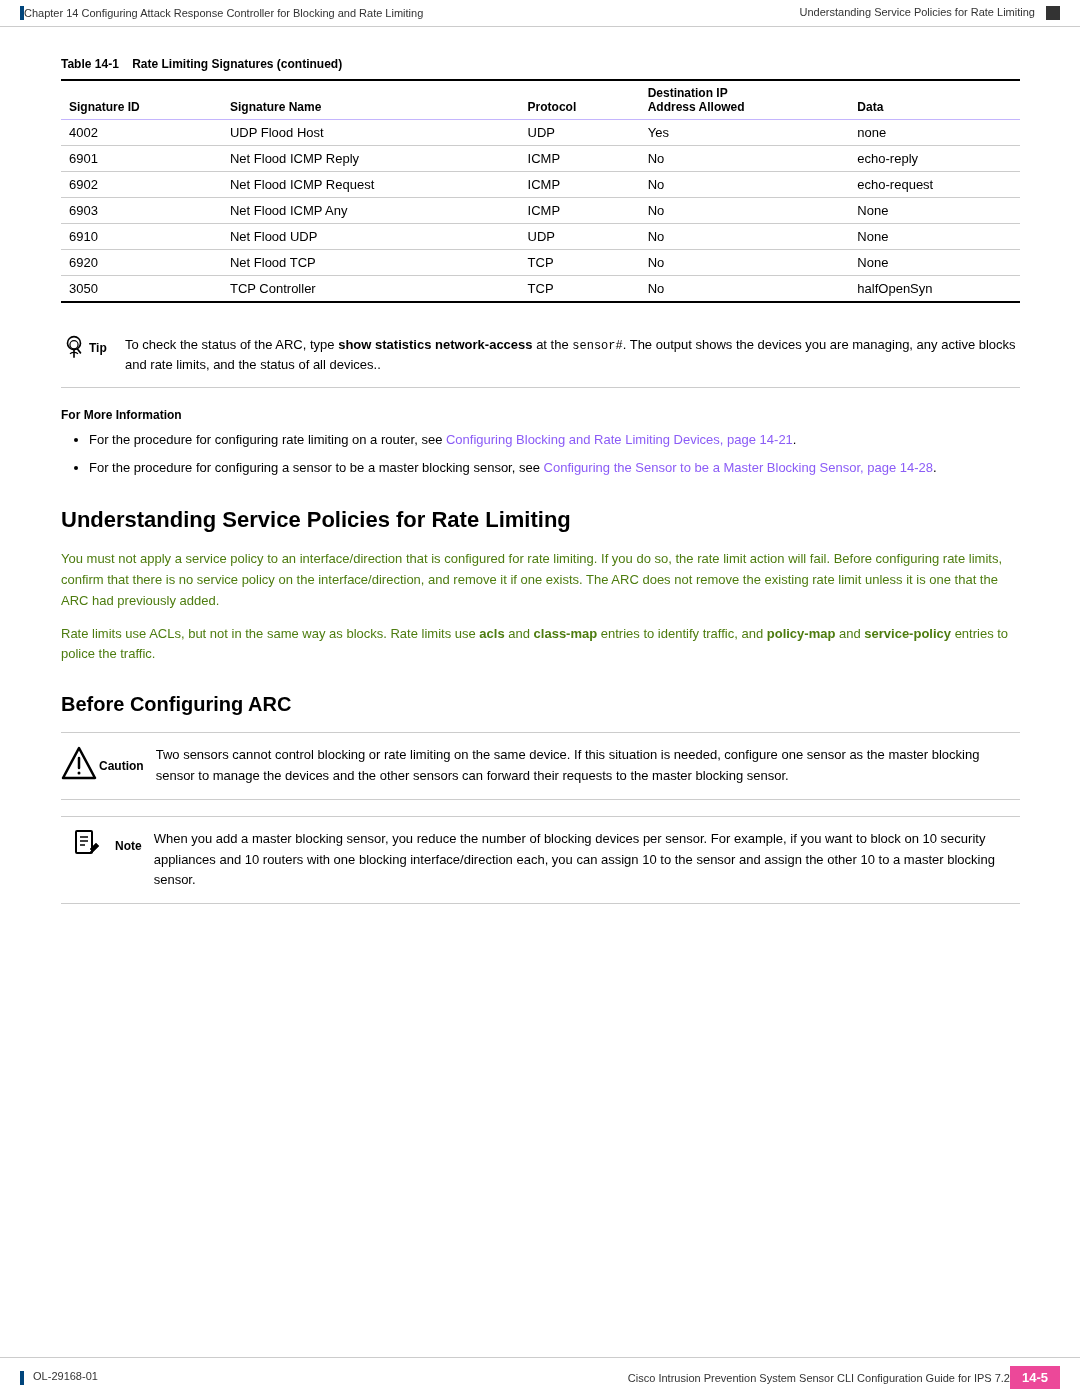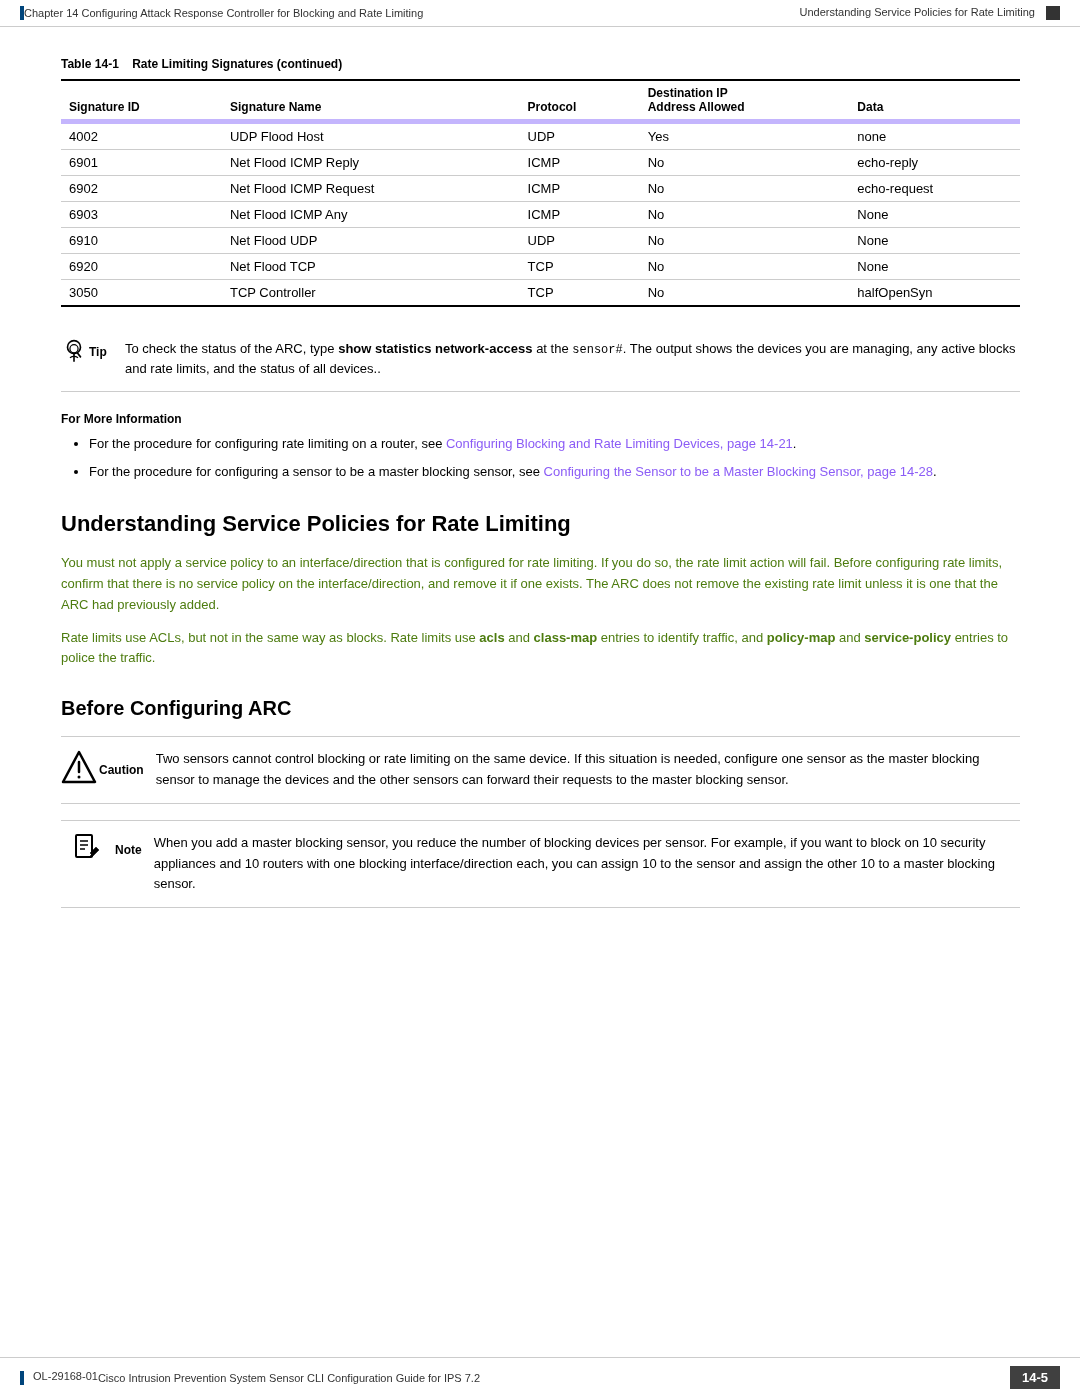--- a/index.html
+++ b/index.html
@@ -57,21 +57,21 @@
     }
 
     table.data-table {
       width: 100%;
       border-collapse: collapse;
       font-size: 13px;
       margin-bottom: 20px;
     }
     table.data-table th {
       border-top: 2px solid #000;
-      border-bottom: 5px solid #c4b5fd;
+      border-bottom: 1px solid #c4b5fd;
       padding: 5px 8px;
       text-align: left;
       font-weight: bold;
       font-size: 12px;
       vertical-align: bottom;
     }
     table.data-table td {
       border-bottom: 1px solid #ccc;
       padding: 5px 8px;
       font-size: 13px;
@@ -231,25 +231,25 @@
       justify-content: space-between;
       align-items: center;
       padding: 8px 20px;
       border-top: 1px solid #ccc;
       font-size: 11px;
       color: #333;
     }
     .footer-center {
       font-size: 11px;
       color: #333;
-      text-align: left;
+      text-align: right;
       flex: 1;
     }
     .footer-page-box {
-      background: #404040;
+      background: #ec4899;
       color: #fff;
       padding: 4px 10px;
       font-size: 13px;
       font-weight: bold;
       min-width: 50px;
       text-align: center;
     }
 
     .pencil-icon-svg {
       width: 26px;

